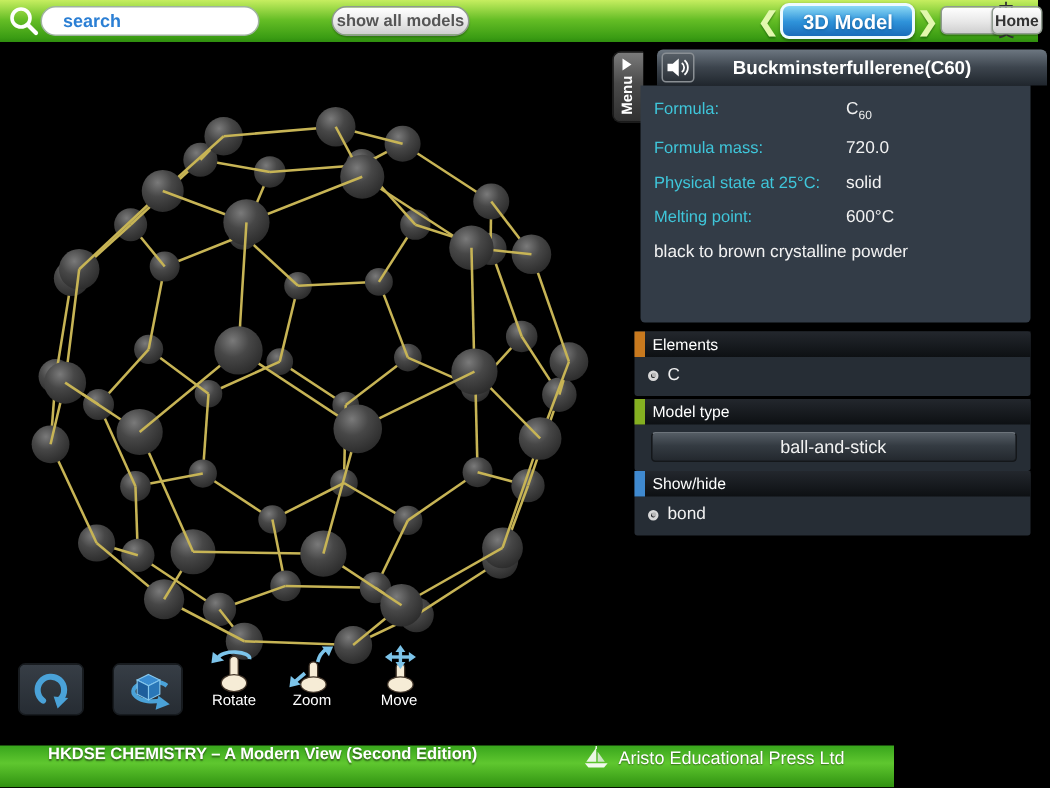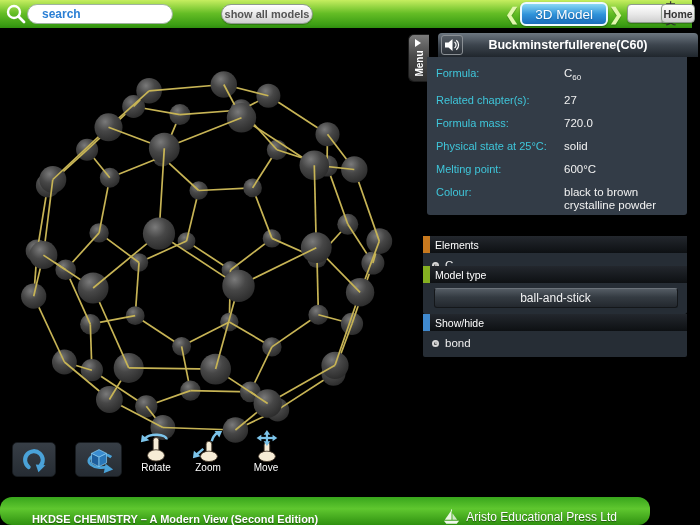--- a/index.html
+++ b/index.html
@@ -16,21 +16,21 @@
     background:linear-gradient(#ffffff,#e8e8e8 55%,#cfcfcf);border:1px solid #8e9a8e;border-radius:10px;
     font-size:11px;font-weight:bold;color:#555;cursor:pointer;box-shadow:0 1px 1px rgba(0,0,0,.25);}
   .show-all{left:221px;top:4px;width:92px;height:20px;}
   .btn-sq{border-radius:4px;}
   .lang-btn{left:627px;top:4px;width:32px;height:19px;font-size:10.5px;color:#333;padding-left:43px;}
   .home-btn{left:661px;top:4px;width:34px;height:19px;font-size:10.5px;color:#333;}
   .banner{position:absolute;left:505px;top:1px;height:26px;display:flex;align-items:center;}
   .chev{font-size:17px;font-weight:bold;color:#e2f8ad;text-shadow:0 1px 1px rgba(0,60,0,.4);line-height:1;}
   .banner-pill{margin:0 1px;height:24px;display:flex;align-items:center;justify-content:center;padding:0 13px;
     background:linear-gradient(#8ad8f5,#2f93da 52%,#1a6cba);border:2px solid #eefaff;border-radius:6px;
-    font-size:13.5px;font-weight:normal;color:#fff;text-shadow:0 1px 2px #14609f;box-shadow:0 1px 2px rgba(0,0,0,.35);}
+    font-size:13.5px;font-weight:bold;color:#fff;text-shadow:0 1px 2px #14609f;box-shadow:0 1px 2px rgba(0,0,0,.35);}
 
   
   .stage{position:absolute;left:0;top:28px;width:700px;height:469px;background:#000;}
   #mol{position:absolute;left:0;top:0;}
 
   
   .menu-tab{position:absolute;left:408px;top:6px;width:21px;height:48px;border-radius:6px 0 0 6px;
     background:linear-gradient(#7b7b7b,#4a4a4a 45%,#303030);border:1px solid #1c1c1c;border-right:none;cursor:pointer;}
   .menu-tab .tri{position:absolute;left:6px;top:4px;width:0;height:0;border-left:6px solid #fff;
     border-top:4px solid transparent;border-bottom:4px solid transparent;}
@@ -63,22 +63,22 @@
   
   .tool-btn{position:absolute;background:linear-gradient(#373e46,#262c33);border:1px solid #171b1f;
     border-radius:5px;display:flex;align-items:center;justify-content:center;cursor:pointer;}
   .reset-btn{left:12px;top:414px;width:44px;height:35px;}
   .spin-btn{left:75px;top:414px;width:47px;height:35px;}
   .gesture{position:absolute;top:402px;width:44px;display:flex;flex-direction:column;align-items:center;cursor:pointer;}
   .g-rotate{left:134px;} .g-zoom{left:186px;} .g-move{left:244px;}
   .glabel{margin-top:0px;font-size:10px;color:#fff;text-shadow:0 1px 1px #000;}
 
   
-  .footer{position:absolute;left:0;top:497px;width:650px;height:28px;
-    background:linear-gradient(#38a51c,#5fc72f 42%,#2f9110);display:flex;align-items:flex-end;border-radius:12px;}
+  .footer{position:absolute;left:0;top:497px;width:596px;height:28px;
+    background:linear-gradient(#38a51c,#5fc72f 42%,#2f9110);display:flex;align-items:flex-start;}
   .f-left{margin-left:32px;font-size:11px;font-weight:bold;color:#fff;text-shadow:0 1px 1px rgba(0,0,0,.45);}
   .f-right{position:absolute;right:33px;display:flex;align-items:center;gap:5px;
     font-size:12px;color:#fff;text-shadow:0 1px 1px rgba(0,0,0,.45);}
 </style>
 </head>
 <body>
 
 <div class="app">
 
   <div class="header">
@@ -273,42 +273,37 @@
       </div>
       <span>Buckminsterfullerene(C60)</span>
     </div>
 
     <div class="info-box" id="prop-rows">
         <div class="prow">
           <span class="plabel">Formula:</span>
           <span class="pvalue">C<sub>60</sub></span>
         </div>
         <div class="prow">
-          <span class="plabel">Related chapter(s):</span>
-          <span class="pvalue">27</span>
-        </div>
-        <div class="prow">
           <span class="plabel">Formula mass:</span>
           <span class="pvalue">720.0</span>
         </div>
         <div class="prow">
           <span class="plabel">Physical state at 25°C:</span>
           <span class="pvalue">solid</span>
         </div>
         <div class="prow">
           <span class="plabel">Melting point:</span>
           <span class="pvalue">600°C</span>
         </div>
         <div class="prow">
-          <span class="plabel">Colour:</span>
           <span class="pvalue">black to brown crystalline powder</span>
         </div>
       </div>
 
-    <div class="sec" style="top:208px">
+    <div class="sec" style="top:193px">
       <div class="sec-head">
         <span class="sec-accent" style="background: rgb(200, 121, 30);"></span>
         <span>Elements</span>
       </div>
       <div class="sec-body" id="sec0-body">
           <div class="opt">
             <span class="radio">
               <i></i>
             </span>
             <span class="optlabel">C</span>

